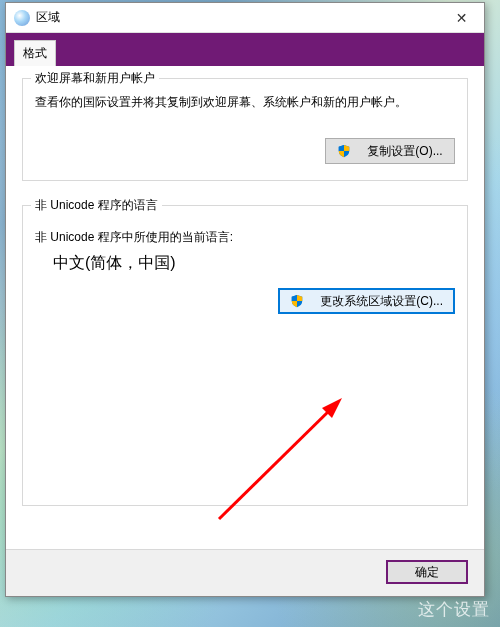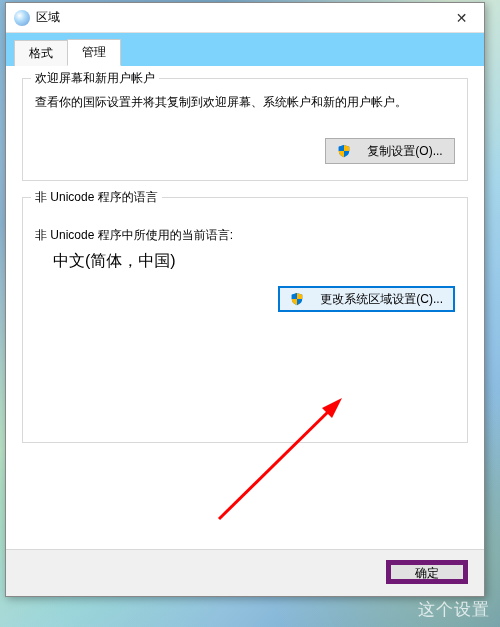--- a/index.html
+++ b/index.html
@@ -24,21 +24,21 @@
         radial-gradient(circle at 90% 90%, rgba(200,220,100,0.3) 0%, transparent 25%),
         radial-gradient(circle at 80% 50%, rgba(150,200,255,0.5) 0%, transparent 40%),
         radial-gradient(circle at 20% 30%, rgba(255,255,255,0.3) 0%, transparent 30%);
     }
     .dialog {
       position: absolute;
       left: 5px;
       top: 2px;
       width: 480px;
       height: 595px;
-      background: #7dd3fc;
+      background: #701a75;
       border: 1px solid #888;
       box-shadow: 2px 2px 8px rgba(0,0,0,0.3);
       display: flex;
       flex-direction: column;
     }
     .titlebar {
       height: 30px;
       display: flex;
       align-items: center;
       padding: 0 0 0 8px;
@@ -69,21 +69,21 @@
       font-family: sans-serif;
     }
     .tabs {
       display: flex;
       padding: 6px 8px 0 8px;
       position: relative;
       border-bottom: 1px solid #ccc;
       margin-bottom: -1px;
     }
     .tab {
-      padding: 4px 14px;
+      padding: 4px 8px;
       border: 1px solid #ccc;
       background: #fff;
       font-size: 12px;
       cursor: pointer;
       margin-right: -1px;
       position: relative;
     }
     .tab.inactive {
       background: #f8f8f8;
       top: 1px;
@@ -94,41 +94,41 @@
     }
     .content {
       flex: 1;
       padding: 12px 16px 8px 16px;
       background: #fff;
       position: relative;
     }
     .group {
       border: 1px solid #d8d8d8;
       padding: 14px 12px 16px 12px;
-      margin-bottom: 16px;
+      margin-bottom: 24px;
       position: relative;
     }
     .group-title {
       position: absolute;
       top: -9px;
       left: 8px;
       background: #fff;
       padding: 0 4px;
       font-size: 12px;
     }
     .group-text {
       font-size: 12px;
       line-height: 1.6;
       margin-bottom: 12px;
     }
     .group-subtext {
       font-size: 12px;
       line-height: 1.6;
       margin-bottom: 6px;
-      margin-top: 14px;
+      margin-top: 8px;
     }
     .group-value {
       font-size: 16px;
       padding-left: 18px;
       margin-bottom: 14px;
       margin-top: 6px;
     }
     .btn-row {
       display: flex;
       justify-content: flex-end;
@@ -153,35 +153,35 @@
       background: #e5f1fb;
       justify-content: flex-end;
     }
     .shield {
       display: inline-block;
       width: 14px;
       height: 14px;
       flex-shrink: 0;
     }
     .group.tall {
-      height: 246px;
+      height: 301px;
       margin-bottom: 8px;
     }
     .bottom-buttons {
       display: flex;
       justify-content: flex-end;
       gap: 8px;
       padding: 10px 16px 12px 16px;
       background: #f0f0f0;
       border-top: 1px solid #d8d8d8;
     }
     .bottom-btn {
       width: 82px;
       height: 24px;
-      border: 5px solid #701a75;
+      border: 2px solid #701a75;
       background: #e1e1e1;
       font-size: 12px;
       cursor: pointer;
       font-family: inherit;
       text-align: center;
     }
     .bottom-btn.disabled {
       color: #a0a0a0;
     }
     .arrow-annotation {
@@ -212,21 +212,20 @@
   <div class="titlebar">
     <div class="title-icon"></div>
     <div class="title-text">区域</div>
     <div class="close-btn">
       <span>✕</span>
     </div>
   </div>
 
   <div class="tabs">
     <div class="tab inactive">格式</div>
-    <div class="tab active">管理</div>
   </div>
 
   <div class="content">
 
     <div class="group">
       <div class="group-title">欢迎屏幕和新用户帐户</div>
       <div class="group-text">查看你的国际设置并将其复制到欢迎屏幕、系统帐户和新的用户帐户。</div>
       <div class="btn-row" style="margin-top:26px;">
         <button class="win-btn">
           <span class="shield">

